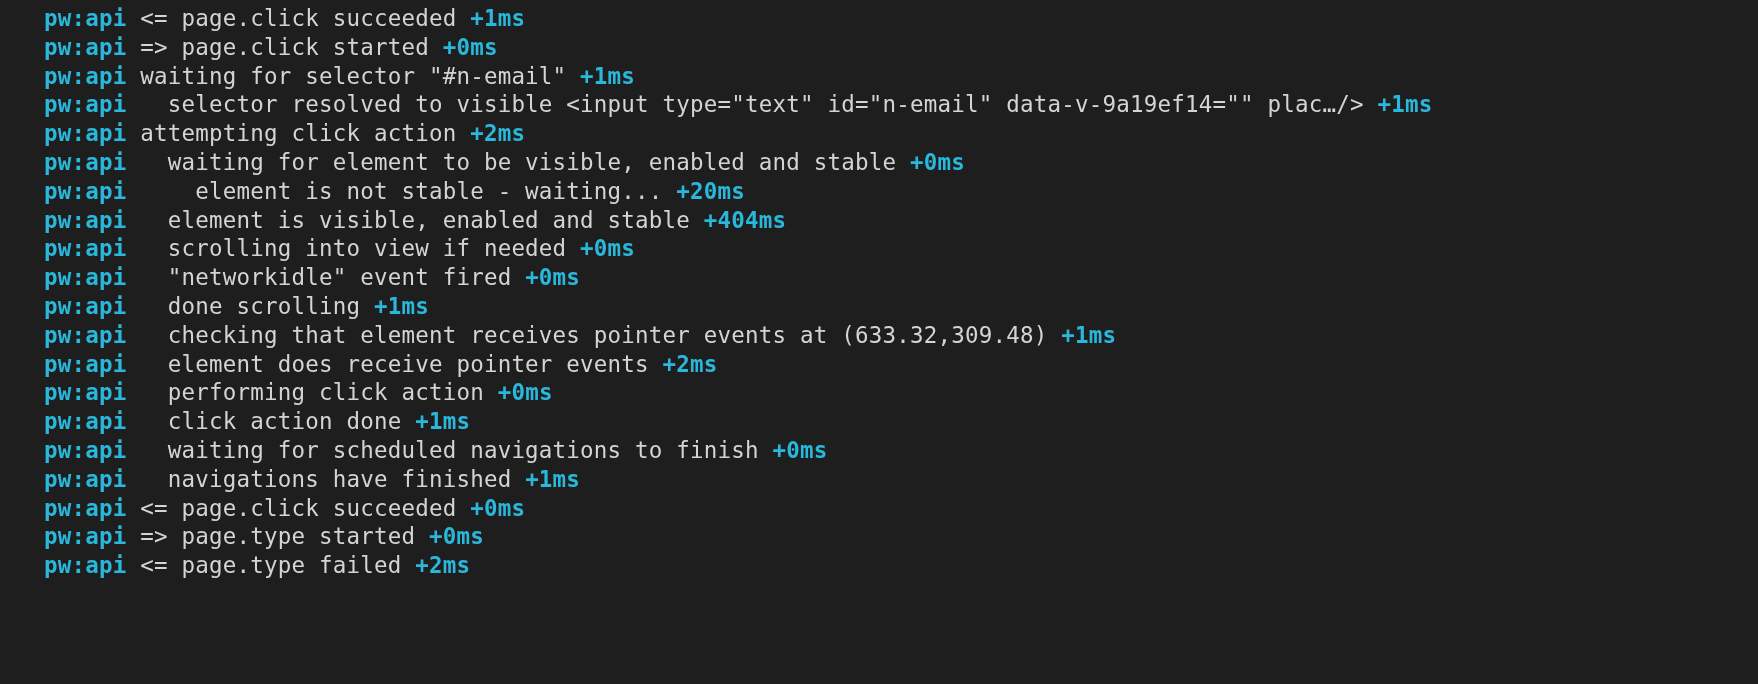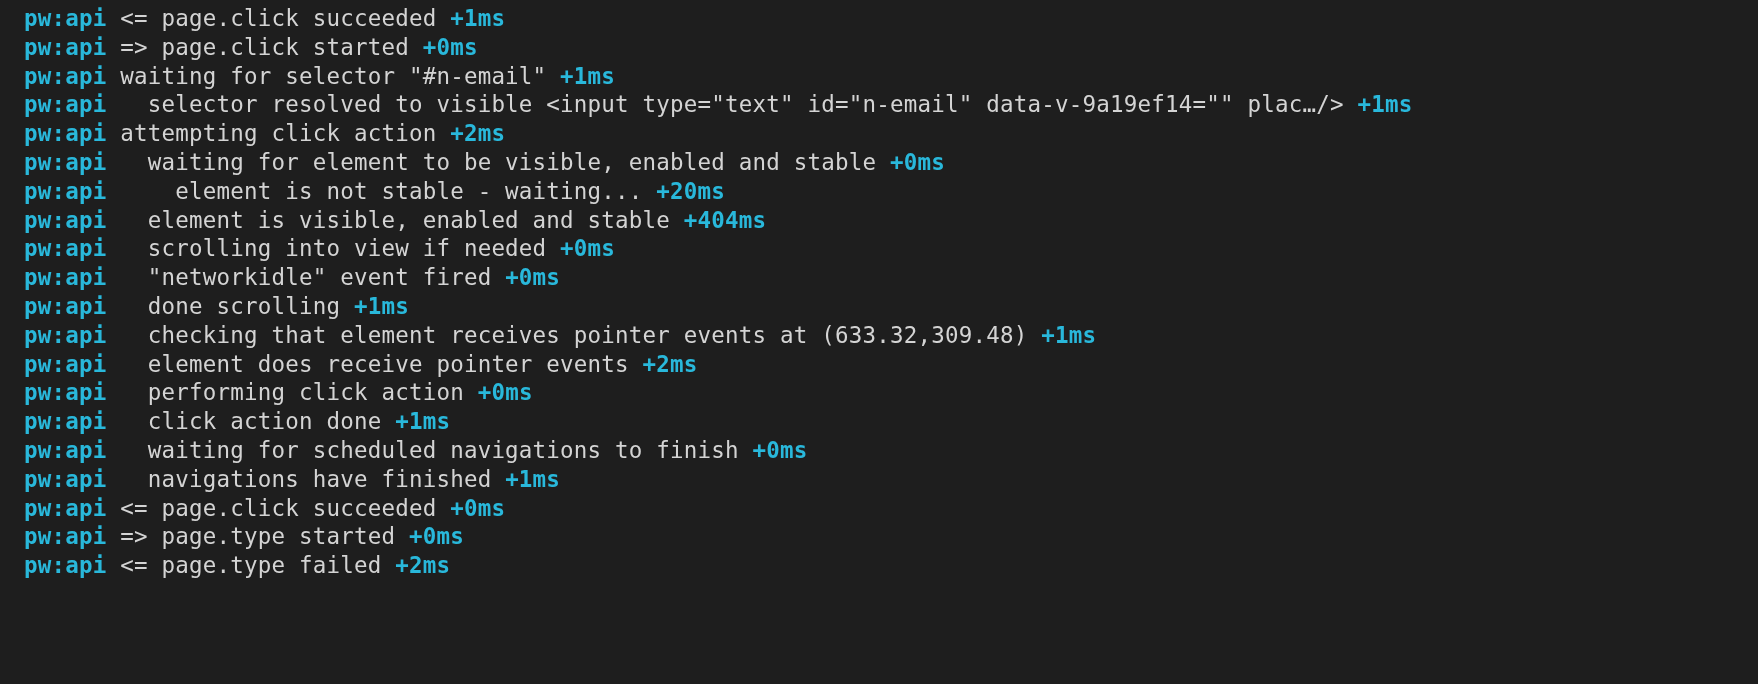--- a/index.html
+++ b/index.html
@@ -10,21 +10,21 @@
     font-size: 22.5px;
     line-height: 1.28;
     -webkit-font-smoothing: antialiased;
   }
   .terminal {
     padding: 4px 0 0 24px;
     white-space: pre;
     color: #d4d4d4;
     letter-spacing: 0.2px;
   }
-  .line { display: block; }
+  .line { display: block; margin-left: 20px; }
   .prefix { color: #29b8db; font-weight: 700; }
   .msg    { color: #d4d4d4; }
   .time   { color: #29b8db; font-weight: 700; }
 </style>
 </head>
 <body>
 
 <div class="terminal" id="terminal"><span class="line"><span class="prefix">pw:api</span><span class="msg"> &lt;= page.click succeeded </span><span class="time">+1ms</span></span><span class="line"><span class="prefix">pw:api</span><span class="msg"> =&gt; page.click started </span><span class="time">+0ms</span></span><span class="line"><span class="prefix">pw:api</span><span class="msg"> waiting for selector "#n-email" </span><span class="time">+1ms</span></span><span class="line"><span class="prefix">pw:api</span><span class="msg">   selector resolved to visible &lt;input type="text" id="n-email" data-v-9a19ef14="" plac…/&gt; </span><span class="time">+1ms</span></span><span class="line"><span class="prefix">pw:api</span><span class="msg"> attempting click action </span><span class="time">+2ms</span></span><span class="line"><span class="prefix">pw:api</span><span class="msg">   waiting for element to be visible, enabled and stable </span><span class="time">+0ms</span></span><span class="line"><span class="prefix">pw:api</span><span class="msg">     element is not stable - waiting... </span><span class="time">+20ms</span></span><span class="line"><span class="prefix">pw:api</span><span class="msg">   element is visible, enabled and stable </span><span class="time">+404ms</span></span><span class="line"><span class="prefix">pw:api</span><span class="msg">   scrolling into view if needed </span><span class="time">+0ms</span></span><span class="line"><span class="prefix">pw:api</span><span class="msg">   "networkidle" event fired </span><span class="time">+0ms</span></span><span class="line"><span class="prefix">pw:api</span><span class="msg">   done scrolling </span><span class="time">+1ms</span></span><span class="line"><span class="prefix">pw:api</span><span class="msg">   checking that element receives pointer events at (633.32,309.48) </span><span class="time">+1ms</span></span><span class="line"><span class="prefix">pw:api</span><span class="msg">   element does receive pointer events </span><span class="time">+2ms</span></span><span class="line"><span class="prefix">pw:api</span><span class="msg">   performing click action </span><span class="time">+0ms</span></span><span class="line"><span class="prefix">pw:api</span><span class="msg">   click action done </span><span class="time">+1ms</span></span><span class="line"><span class="prefix">pw:api</span><span class="msg">   waiting for scheduled navigations to finish </span><span class="time">+0ms</span></span><span class="line"><span class="prefix">pw:api</span><span class="msg">   navigations have finished </span><span class="time">+1ms</span></span><span class="line"><span class="prefix">pw:api</span><span class="msg"> &lt;= page.click succeeded </span><span class="time">+0ms</span></span><span class="line"><span class="prefix">pw:api</span><span class="msg"> =&gt; page.type started </span><span class="time">+0ms</span></span><span class="line"><span class="prefix">pw:api</span><span class="msg"> &lt;= page.type failed </span><span class="time">+2ms</span></span></div>
 
 </body></html>

